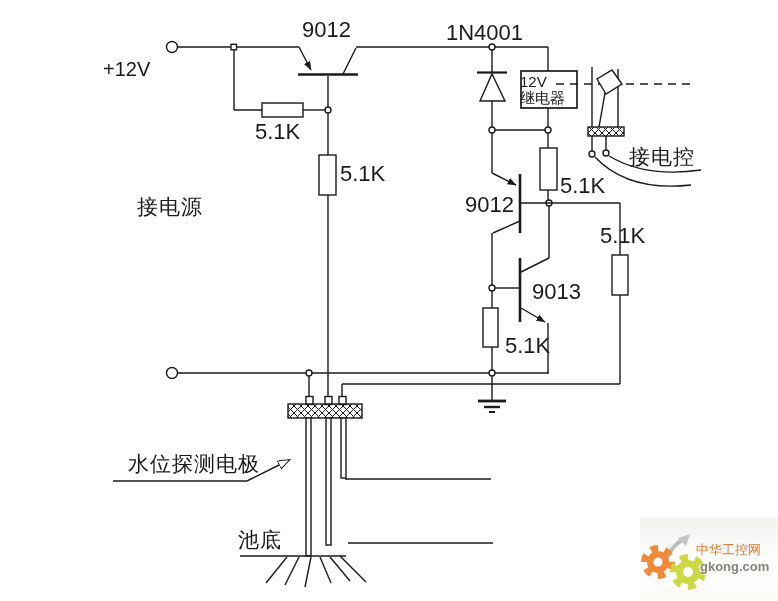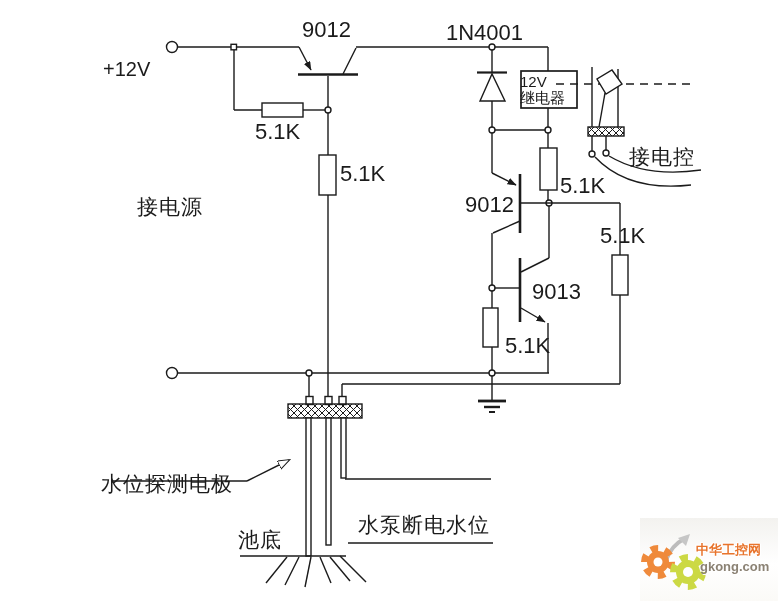--- a/index.html
+++ b/index.html
@@ -14,21 +14,21 @@
   .relay-text{
     position:absolute;left:520px;top:74px;width:57px;text-align:left;
     font-size:15px;line-height:16px;letter-spacing:0;
   }
   
   #watermark{
     position:absolute;left:640px;top:518px;width:138px;height:83px;
     background:linear-gradient(180deg,#f3f2ef 0%,#ffffff 55%,#fbfaf7 100%);
   }
   #wm-name{
-    position:absolute;left:56px;top:23px;font-size:13px;font-weight:bold;letter-spacing:0;
+    position:absolute;left:56px;top:23px;font-size:13px;font-weight:normal;letter-spacing:0;
     color:#e8742c;
     text-shadow:-1px 0 #fff,1px 0 #fff,0 -1px #fff,0 1px #fff,1px 1px #fff,-1px -1px #fff;
   }
   #wm-url{
     position:absolute;left:60px;top:41px;font-size:13px;font-weight:bold;color:#8b8274;
     text-shadow:1px 1px 0 #fff;
   }
 </style>
 </head>
 <body>
@@ -191,22 +191,21 @@
   <div class="lbl num" style="left:340px;top:162px;">5.1K</div>
   <div class="lbl num" style="left:560px;top:174px;">5.1K</div>
   <div class="lbl num" style="left:600px;top:224px;">5.1K</div>
   <div class="lbl num" style="left:505px;top:334px;">5.1K</div>
 
   <div class="lbl num" style="left:465px;top:193px;">9012</div>
   <div class="lbl num" style="left:532px;top:280px;">9013</div>
 
   <div class="lbl cjk" style="left:137px;top:196px;">接电源</div>
   <div class="lbl cjk" style="left:629px;top:146px;">接电控</div>
-  <div class="lbl cjk" style="left:101px;top:453px;margin-top:20px;">水位探测电极</div>
-  <div class="lbl cjk" style="left:358px;top:514px;">水泵断电水位</div>
+  <div class="lbl cjk" style="left:128px;top:453px;">水位探测电极</div>
   <div class="lbl cjk" style="left:238px;top:529px;">池底</div>
 
   <div id="watermark">
     <svg width="138" height="83" viewBox="0 0 138 83">
       <path d="M26,42 Q32,27 44,21" stroke="#bcbcbc" stroke-width="4" fill="none"></path>
       <path d="M50,16 L38,20 L46,28 Z" fill="#c6c6c6"></path>
       <g>
         <circle cx="18" cy="44" r="13" fill="none" stroke="#ef8a3b" stroke-width="8" stroke-dasharray="7 6.5"></circle>
         <circle cx="18" cy="44" r="11" fill="#ef8a3b"></circle>
         <circle cx="18" cy="44" r="4.5" fill="#ffffff"></circle>

